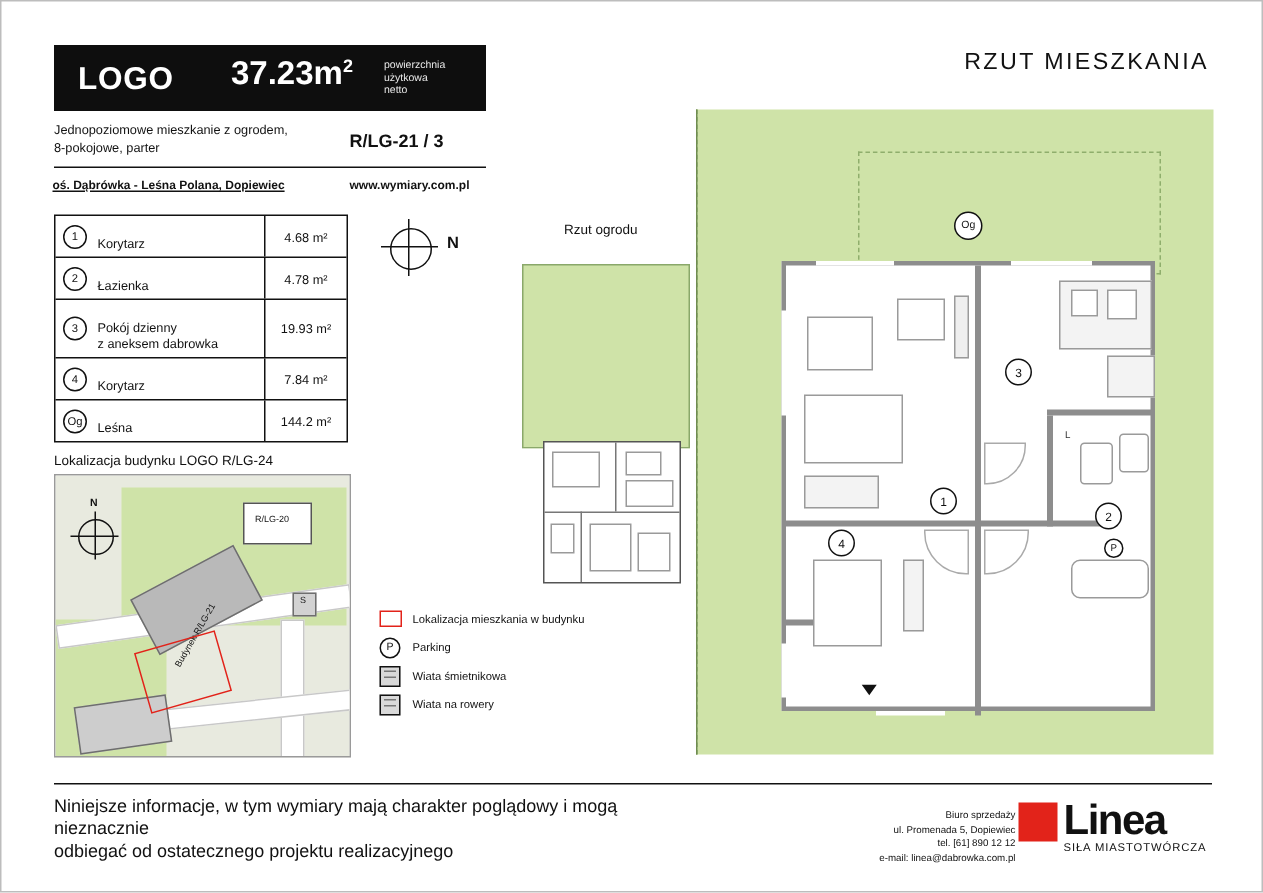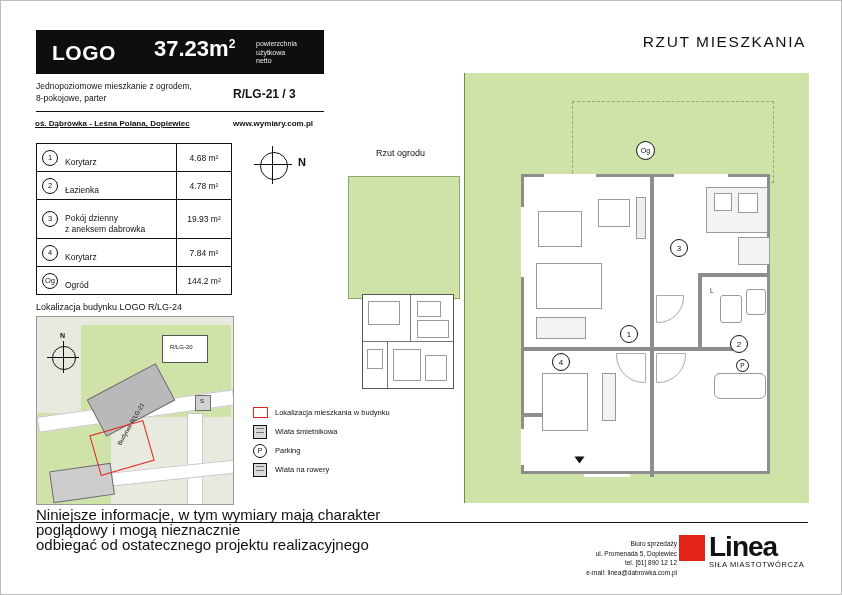--- a/index.html
+++ b/index.html
@@ -134,22 +134,22 @@
   .leg-ico{width:16px;height:12px;margin-right:7px;display:flex;align-items:center;justify-content:center;}
   .ico-redbox{width:13px;height:9px;border:1.3px solid #e2231a;}
   .ico-tri{width:0;height:0;border-left:9px solid #111;border-top:5px solid transparent;border-bottom:5px solid transparent;}
   .ico-circ{width:12px;height:12px;border:1px solid #111;border-radius:50%;font-size:7px;display:flex;align-items:center;justify-content:center;}
   .ico-sq{width:12px;height:12px;border:1px solid #111;background:#d9d9d9;position:relative;}
   .ico-sq:after{content:"";position:absolute;left:2px;top:2px;right:2px;height:3px;border-top:1px solid #777;border-bottom:1px solid #777;}
 
   
   .foot-rule{position:absolute;left:35px;top:521px;width:772px;height:1px;background:#111;}
   .foot-note{
-    position:absolute;left:35px;top:506px;width:420px;
-    font-size:15px;line-height:15px;
+    position:absolute;left:35px;top:529px;width:420px;
+    font-size:12px;line-height:15px;
   }
   .foot-sell{
     position:absolute;left:556px;top:538px;width:120px;
     font-size:6.5px;line-height:9.5px;text-align:right;
   }
   .brand{
     position:absolute;left:678px;top:532px;width:130px;height:40px;
   }
   .brand-sq{
     position:absolute;left:0;top:2px;width:26px;height:26px;background:#e2231a;
@@ -271,21 +271,21 @@
         <div class="circ">4</div>
       </div>
       <div class="tname">Korytarz</div>
       <div class="tarea">7.84 m²</div>
     </div>
 
     <div class="trow">
       <div class="tnum">
         <div class="circ">Og</div>
       </div>
-      <div class="tname">Ogród</div>
+      <div class="tname">Leśna</div>
       <div class="tarea">144.2 m²</div>
     </div>
   </div>
 
   <div class="compass">
     <div class="c-circle"></div>
     <div class="c-v"></div>
     <div class="c-h"></div>
     <div class="c-n">N</div>
   </div>
@@ -338,29 +338,29 @@
 
   <div class="leg">
     <div class="leg-row">
       <div class="leg-ico">
           <div class="ico-redbox"></div>
         </div>
       <div>Lokalizacja mieszkania w budynku</div>
     </div>
     <div class="leg-row">
       <div class="leg-ico">
+          <div class="ico-circ">P</div>
+        </div>
+      <div>Parking</div>
+    </div>
+    <div class="leg-row">
+      <div class="leg-ico">
           <div class="ico-sq"></div>
         </div>
       <div>Wiata śmietnikowa</div>
-    </div>
-    <div class="leg-row">
-      <div class="leg-ico">
-          <div class="ico-circ">P</div>
-        </div>
-      <div>Parking</div>
     </div>
     <div class="leg-row">
       <div class="leg-ico">
           <div class="ico-sq"></div>
         </div>
       <div>Wiata na rowery</div>
     </div>
   </div>
 
   <div class="plan">

